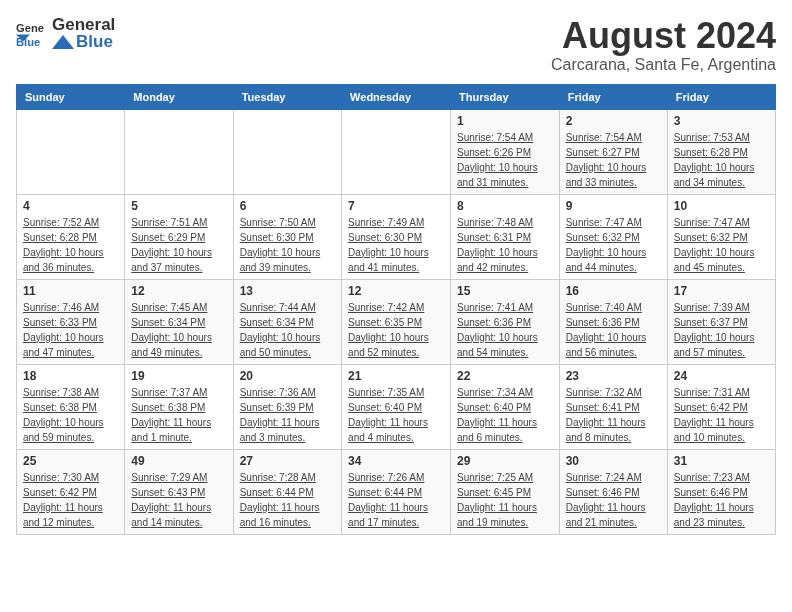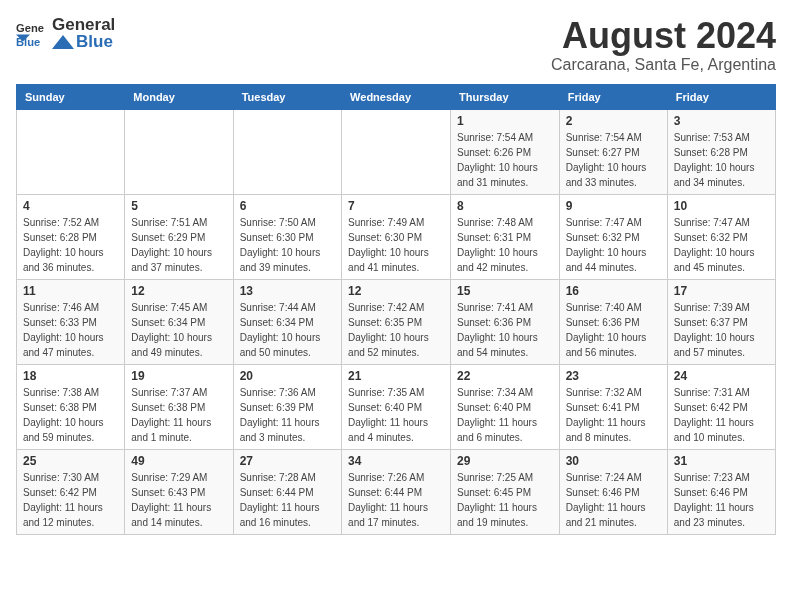--- a/index.html
+++ b/index.html
@@ -72,20 +72,21 @@
     .day-number {
       font-weight: bold;
       font-size: 12px;
       display: block;
       margin-bottom: 2px;
     }
     .day-info {
       font-size: 10px;
       line-height: 1.5;
       color: #444;
+      text-decoration: underline;
     }
     .empty-cell {
       background: #fff !important;
     }
     
     .row-week1 td { background: #f4f4f4; }
     .row-week2 td { background: #fff; }
     .row-week3 td { background: #f4f4f4; }
     .row-week4 td { background: #fff; margin-left: 32px; }
     .row-week5 td { background: #f4f4f4; margin-top: 20px; }

